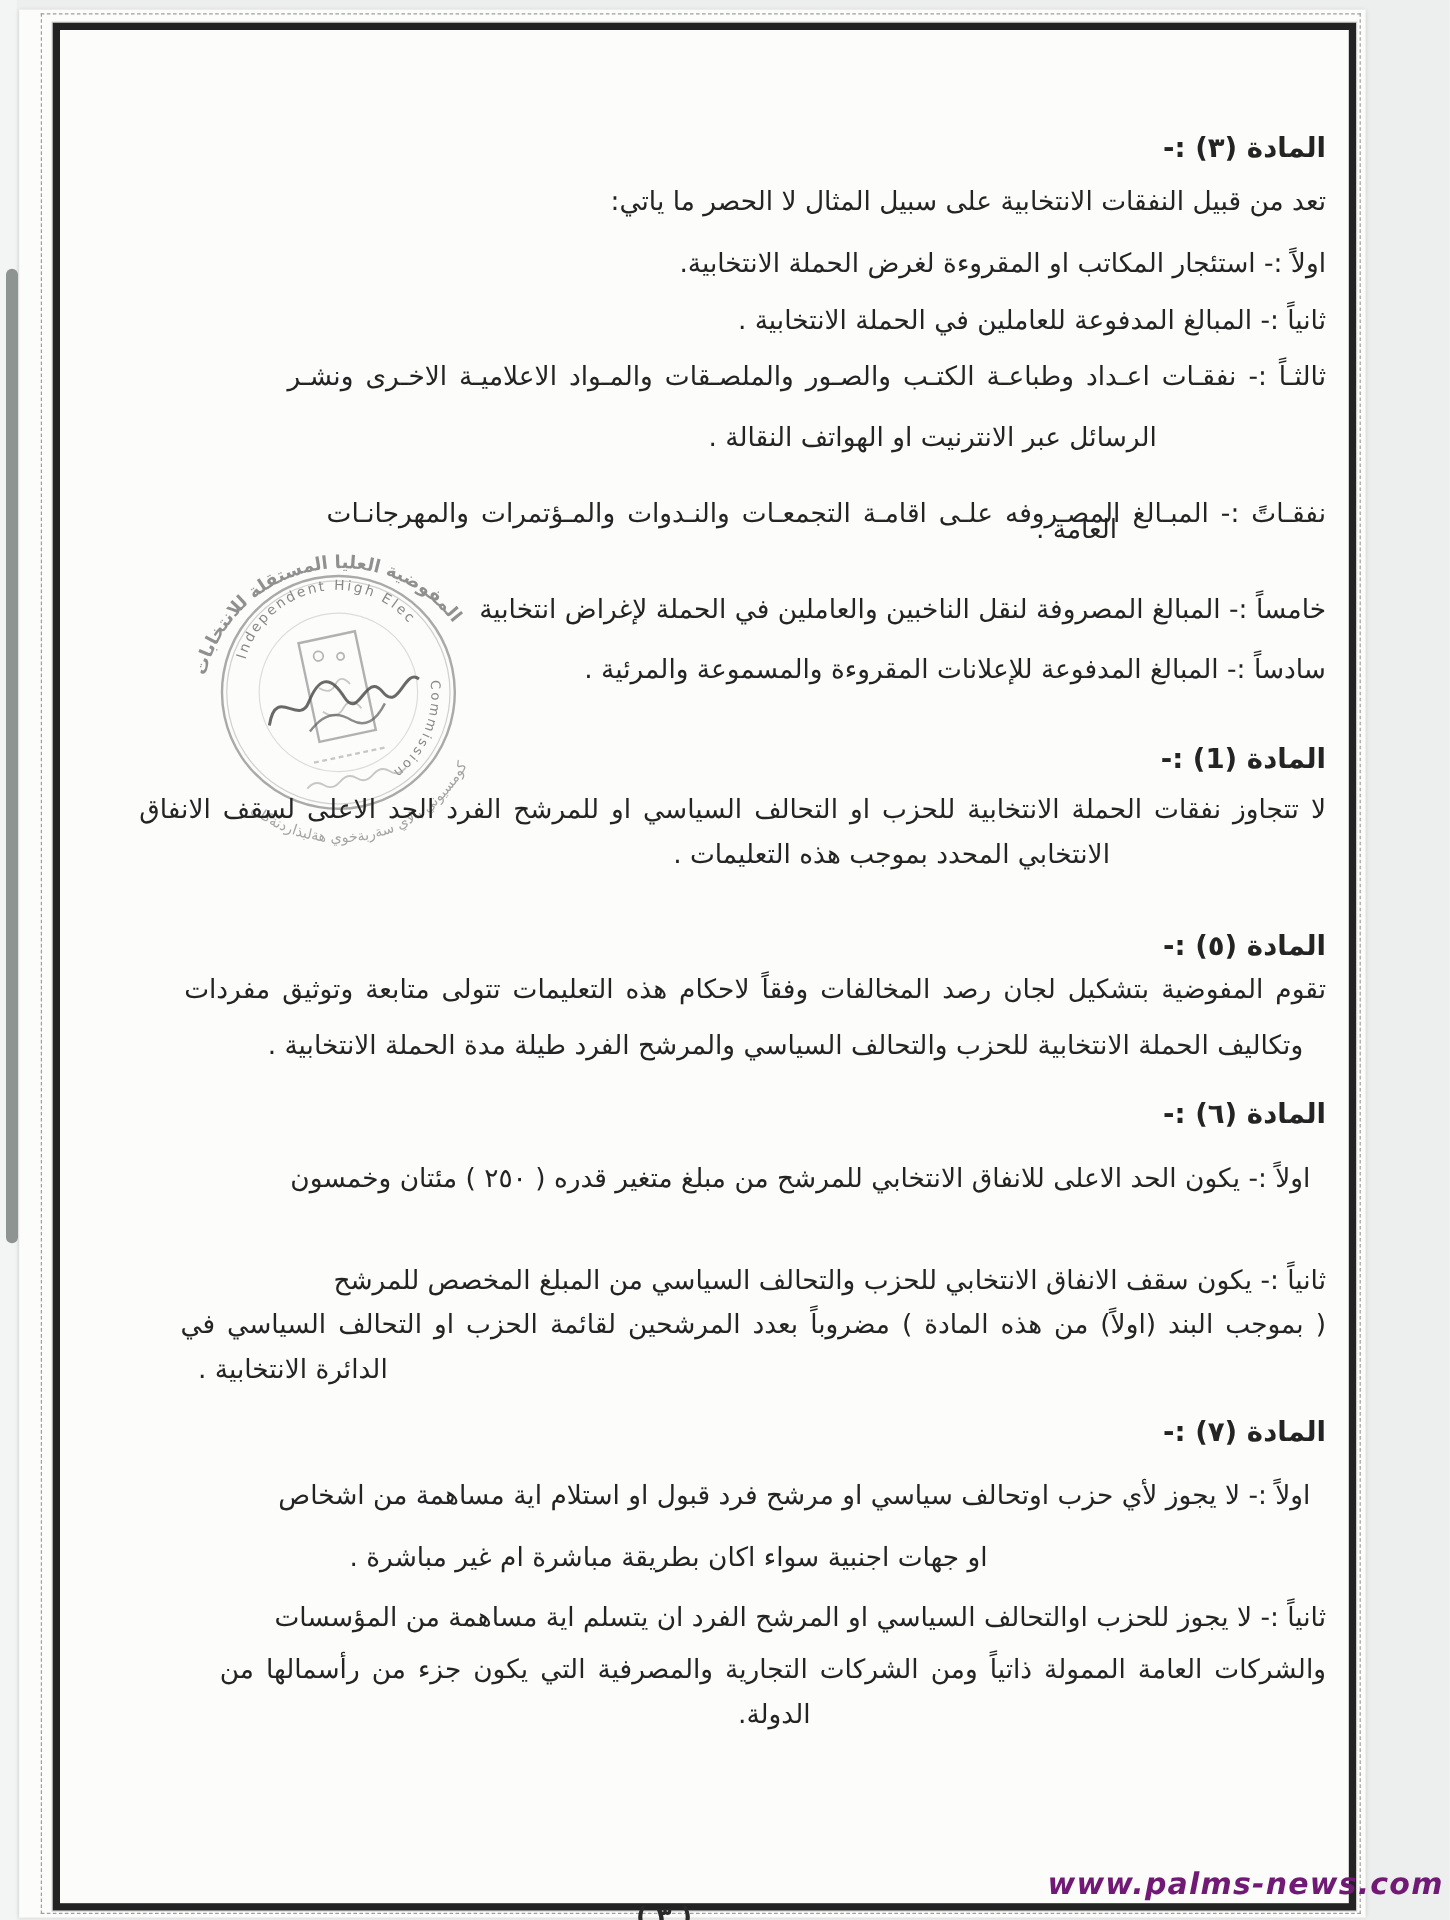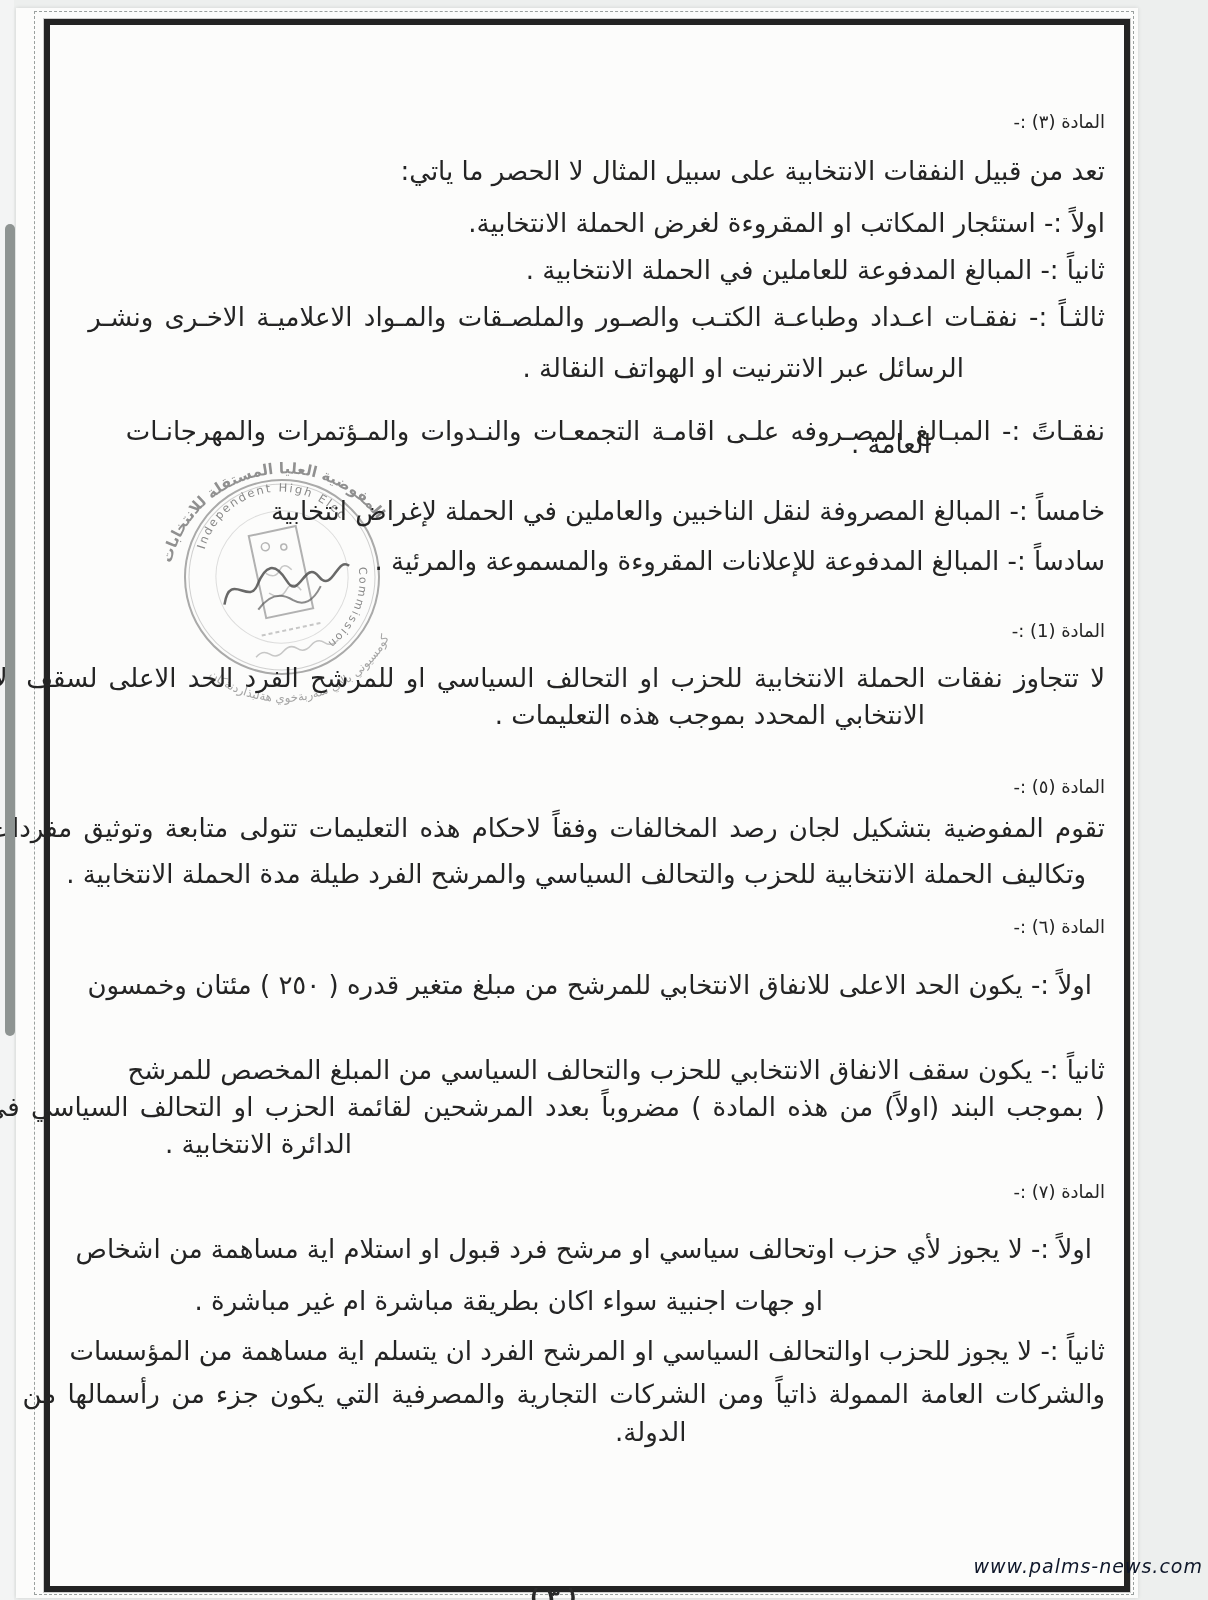--- a/index.html
+++ b/index.html
@@ -8,27 +8,27 @@
   .page{position:absolute;left:16px;top:8px;width:1122px;height:1590px;background:#fcfcfb;
         box-shadow:0 0 4px rgba(0,0,0,.12);}
   .gutter{position:absolute;left:0;top:0;width:14px;height:1600px;background:#f3f4f4;}
   .frame-dashed{position:absolute;left:34px;top:11px;width:1098px;height:1582px;
         border:1px dashed #9aa09e;}
   .frame-thick{position:absolute;left:44px;top:19px;width:1074px;height:1561px;
         border:6px solid #232323;box-shadow:0 0 0 1px rgba(60,60,60,.25);}
   .scrollthumb{position:absolute;left:5px;top:224px;width:10px;height:812px;
         border-radius:6px;background:#8e9492;z-index:40;}
   .ln{position:absolute;white-space:nowrap;direction:rtl;unicode-bidi:embed;
-      font-size:26px;color:#242424;z-index:5;font-family:"DejaVu Sans",sans-serif;}
-  .hd{font-weight:normal;font-size:18px;}
+      font-size:22px;color:#242424;z-index:5;font-family:"DejaVu Sans",sans-serif;}
+  .hd{font-weight:bold;font-size:23px;}
   .lb{font-weight:normal;}
   .j{word-spacing:3px;}
   .stamp{position:absolute;left:132px;top:432px;width:300px;height:290px;z-index:3;opacity:.9;}
-  .watermark{position:absolute;right:5px;top:1555px;font-size:19px;font-style:italic;
-      font-weight:normal;letter-spacing:1px;color:#0f172a;z-index:30;
+  .watermark{position:absolute;right:5px;top:1555px;font-size:25px;font-style:italic;
+      font-weight:bold;letter-spacing:1px;color:#701a75;z-index:30;
       font-family:"DejaVu Sans",sans-serif;}
   .footer-partial{position:absolute;left:530px;top:1585px;font-size:21px;font-weight:bold;
       color:#2a2a2a;z-index:6;}
 </style>
 </head>
 <body>
 
 <div id="root">
   <div class="gutter"></div>
   <div class="page"></div>

